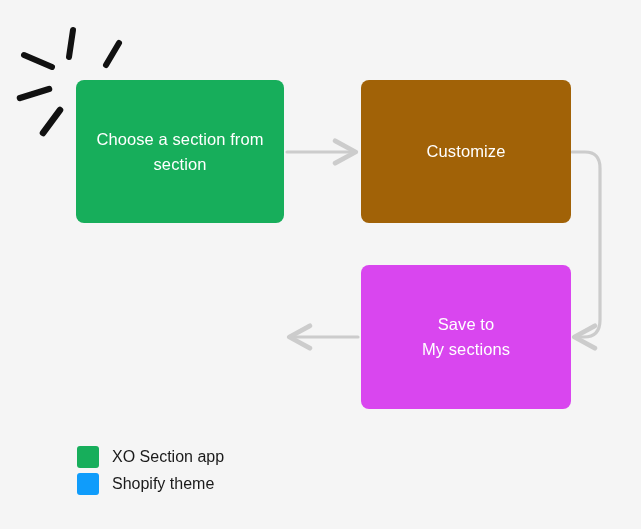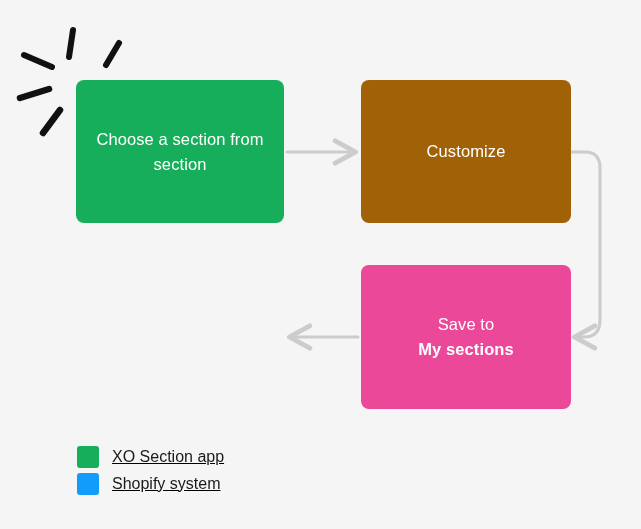--- a/index.html
+++ b/index.html
@@ -48,21 +48,21 @@
   }
   .node-label {
     color: #ffffff;
     font-size: 16.5px;
     line-height: 25px;
     text-align: center;
     letter-spacing: 0.1px;
     white-space: pre-line;
   }
   .node-label .strong {
-    font-weight: bold;
+    font-weight: normal;
   }
   #node-choose {
     left: 76px;
     top: 80px;
     width: 208px;
     height: 143px;
   }
   #node-customize {
     left: 361px;
     top: 80px;
@@ -78,21 +78,20 @@
   #node-enable {
     left: 76px;
     top: 265px;
     width: 208px;
     height: 144px;
   }
   .legend {
     position: absolute;
     left: 77px;
     top: 443px;
-    text-decoration: underline;
   }
   .legend-row {
     display: flex;
     align-items: center;
     height: 27px;
   }
   .legend-swatch {
     width: 22px;
     height: 22px;
     border-radius: 3px;
@@ -135,29 +134,29 @@
   </svg>
 
   <div class="node" id="node-choose" style="background:#17ae5b;">
     <div class="node-label"><span>Choose a section from</span><br><span>section</span></div>
   </div>
 
   <div class="node" id="node-customize" style="background:#a16207;">
     <div class="node-label"><span>Customize</span></div>
   </div>
 
-  <div class="node" id="node-save" style="background:#ec4899;">
+  <div class="node" id="node-save" style="background:#d946ef;">
     <div class="node-label"><span>Save to</span><br><span class="strong">My sections</span></div>
   </div>
 
 
   <div class="legend">
     <div class="legend-row">
       <span class="legend-swatch" style="background:#17ae5b;"></span>
       <span class="legend-text">XO Section app</span>
     </div>
     <div class="legend-row">
       <span class="legend-swatch" style="background:#0f9cfb;"></span>
-      <span class="legend-text">Shopify system</span>
+      <span class="legend-text">Shopify theme</span>
     </div>
   </div>
 
 </div>
 
 </body></html>

